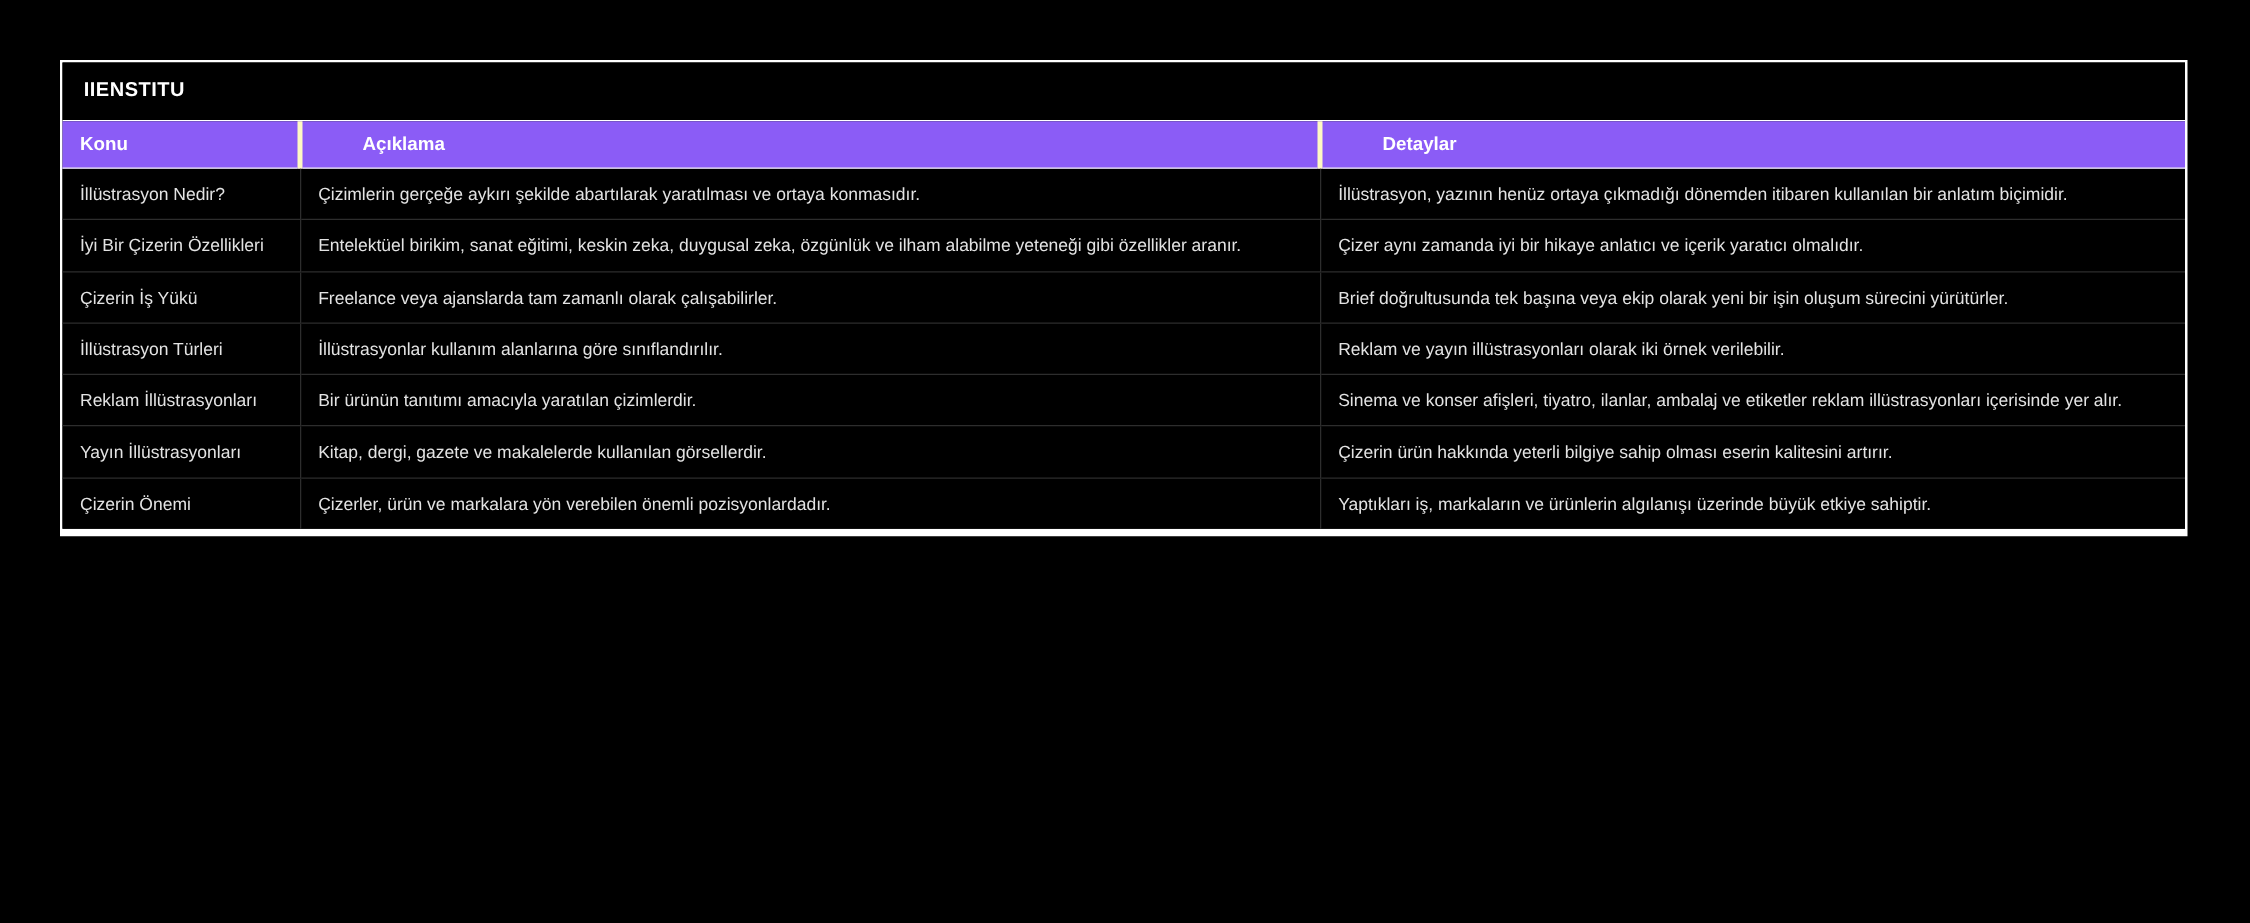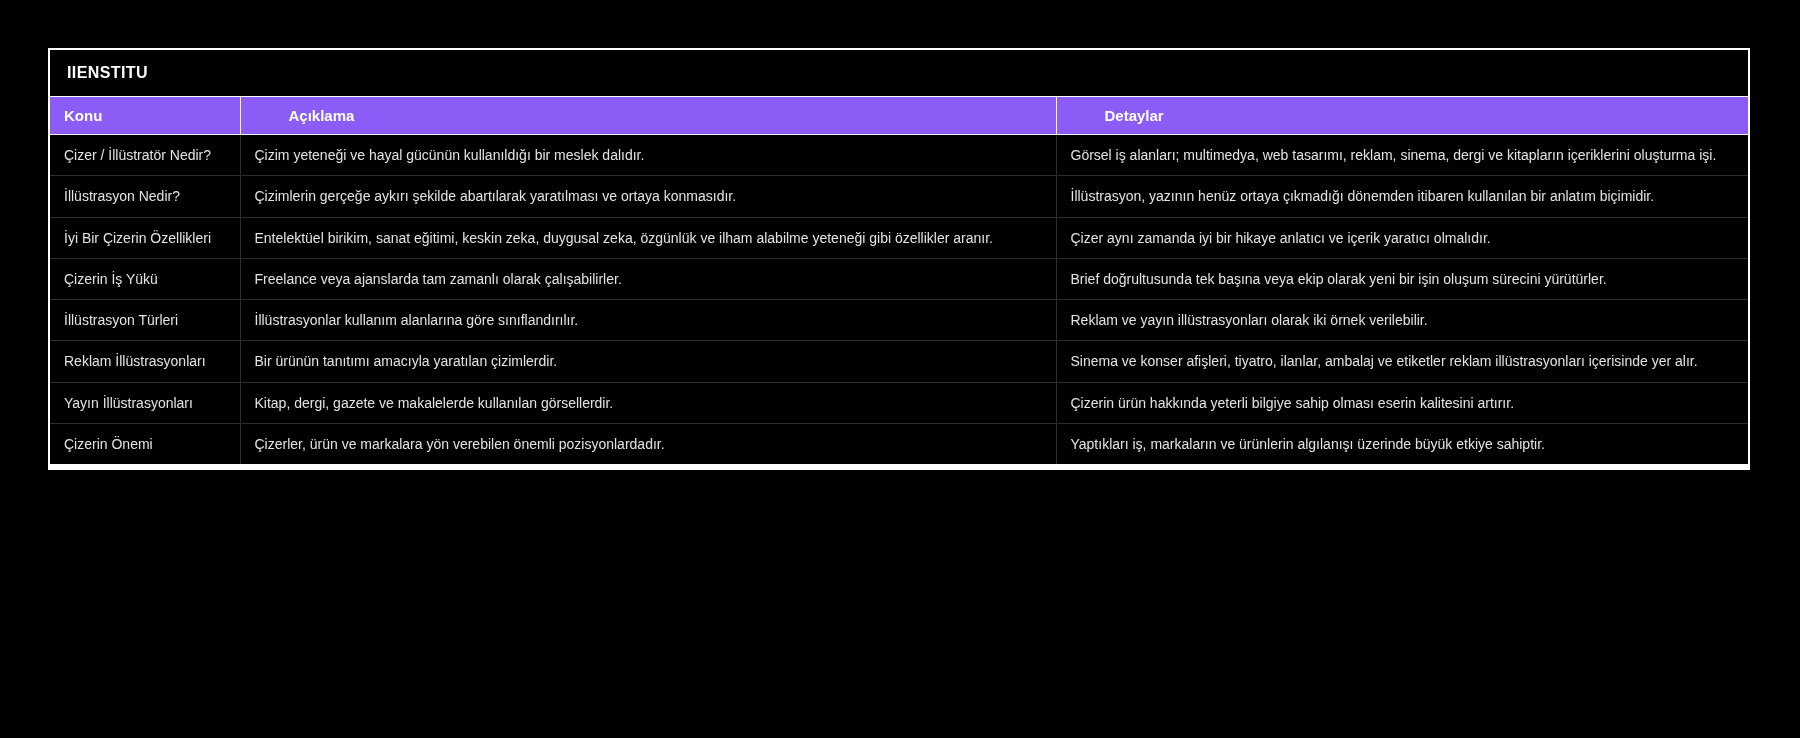--- a/index.html
+++ b/index.html
@@ -41,21 +41,21 @@
   table.data-table thead th {
     text-align: left;
     color: #ffffff;
     background: #8b5cf6;
     font-weight: bold;
     font-size: 15px;
     padding: 10px 14px;
     border-bottom: 1px solid #f0f0f0;
   }
   table.data-table thead th + th {
-    border-left: 1px solid #fef9c3;
+    border-left: 4px solid #fef9c3;
     padding-left: 48px;
   }
   table.data-table tbody td {
     color: #e3e3e3;
     background: #000000;
     font-size: 14px;
     line-height: 1.45;
     padding: 10px 14px;
     vertical-align: middle;
     border-top: 1px solid #2d2d2d;
@@ -80,25 +80,20 @@
       <col>
     </colgroup>
     <thead>
       <tr>
         <th>Konu</th>
         <th>Açıklama</th>
         <th>Detaylar</th>
       </tr>
     </thead>
     <tbody>
-  <tr>
-    <td>Çizer / İllüstratör Nedir?</td>
-    <td>Çizim yeteneği ve hayal gücünün kullanıldığı bir meslek dalıdır.</td>
-    <td>Görsel iş alanları; multimedya, web tasarımı, reklam, sinema, dergi ve kitapların içeriklerini oluşturma işi.</td>
-  </tr>
 
   <tr>
     <td>İllüstrasyon Nedir?</td>
     <td>Çizimlerin gerçeğe aykırı şekilde abartılarak yaratılması ve ortaya konmasıdır.</td>
     <td>İllüstrasyon, yazının henüz ortaya çıkmadığı dönemden itibaren kullanılan bir anlatım biçimidir.</td>
   </tr>
 
   <tr>
     <td>İyi Bir Çizerin Özellikleri</td>
     <td>Entelektüel birikim, sanat eğitimi, keskin zeka, duygusal zeka, özgünlük ve ilham alabilme yeteneği gibi özellikler aranır.</td>

